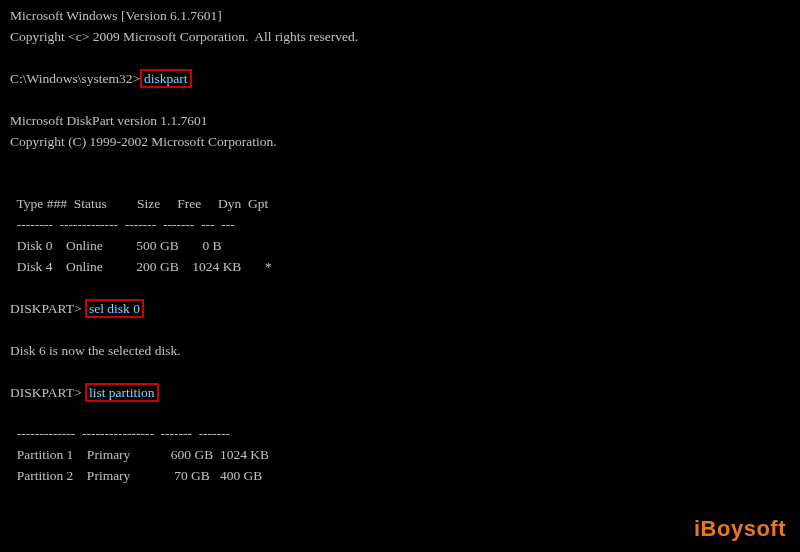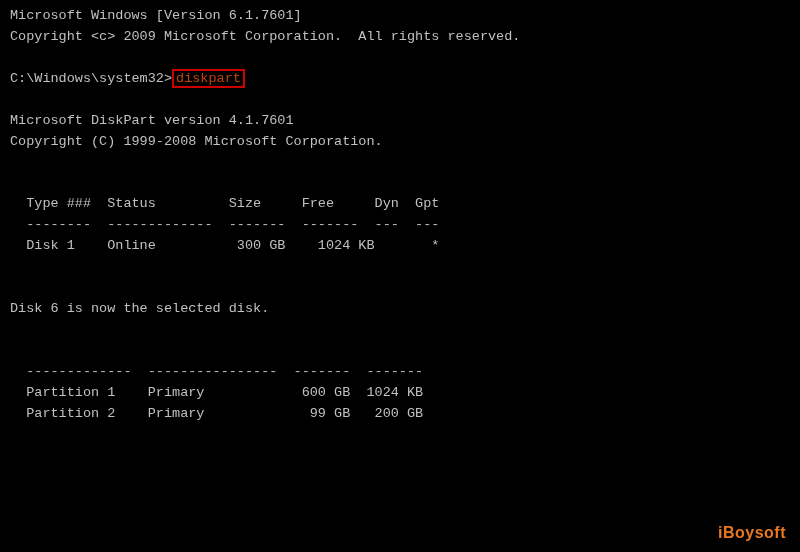--- a/index.html
+++ b/index.html
@@ -13,66 +13,70 @@
       overflow: hidden;
       position: relative;
     }
     .terminal {
       padding: 6px 10px;
       line-height: 1.55;
     }
     .line {
       display: block;
       white-space: pre;
+      font-family: Liberation Serif, serif;
     }
     .highlight-box {
       display: inline;
-      color: #c2410c;
+      color: #7dd3fc;
       background-color: #000000;
       border: 2px solid #cc0000;
       padding: 0 2px;
     }
     .watermark {
       position: absolute;
       bottom: 10px;
       right: 14px;
       font-family: Arial, sans-serif;
-      font-size: 16px;
+      font-size: 22px;
       font-weight: bold;
       color: #1a6fc4;
       letter-spacing: 0.5px;
     }
     .watermark span {
       color: #e87722;
     }
   </style>
 </head>
 <body>
 
 <div class="terminal">
 
   <span class="line">Microsoft Windows [Version 6.1.7601]</span>
   <span class="line">Copyright &lt;c&gt; 2009 Microsoft Corporation.  All rights reserved.</span>
   <span class="line">&nbsp;</span>
   <span class="line"><span>C:\Windows\system32&gt;</span><span class="highlight-box">diskpart</span></span>
   <span class="line">&nbsp;</span>
-  <span class="line">Microsoft DiskPart version 4.1.7601</span>
-  <span class="line">Copyright (C) 1999-2008 Microsoft Corporation.</span>
+  <span class="line">Microsoft DiskPart version 1.1.7601</span>
+  <span class="line">Copyright (C) 1999-2002 Microsoft Corporation.</span>
   <span class="line">&nbsp;</span>
   <span class="line">&nbsp;</span>
   <span class="line">  Type ###  Status         Size     Free     Dyn  Gpt</span>
   <span class="line">  --------  -------------  -------  -------  ---  ---</span>
-  <span class="line">  Disk 1    Online          300 GB    1024 KB       *</span>
+  <span class="line">  Disk 0    Online          500 GB       0 B</span>
+  <span class="line">  Disk 4    Online          200 GB    1024 KB       *</span>
   <span class="line">&nbsp;</span>
+  <span class="line"><span>DISKPART&gt; </span><span class="highlight-box">sel disk 0</span></span>
   <span class="line">&nbsp;</span>
   <span class="line">Disk 6 is now the selected disk.</span>
   <span class="line">&nbsp;</span>
+  <span class="line"><span>DISKPART&gt; </span><span class="highlight-box">list partition</span></span>
   <span class="line">&nbsp;</span>
   <span class="line">  -------------  ----------------  -------  -------</span>
   <span class="line">  Partition 1    Primary            600 GB  1024 KB</span>
-  <span class="line">  Partition 2    Primary             99 GB   200 GB</span>
+  <span class="line">  Partition 2    Primary             70 GB   400 GB</span>
   <span class="line">&nbsp;</span>
 
 </div>
 
 <div class="watermark">
   <span>i</span><span>Boysoft</span>
 </div>
 
 </body></html>

